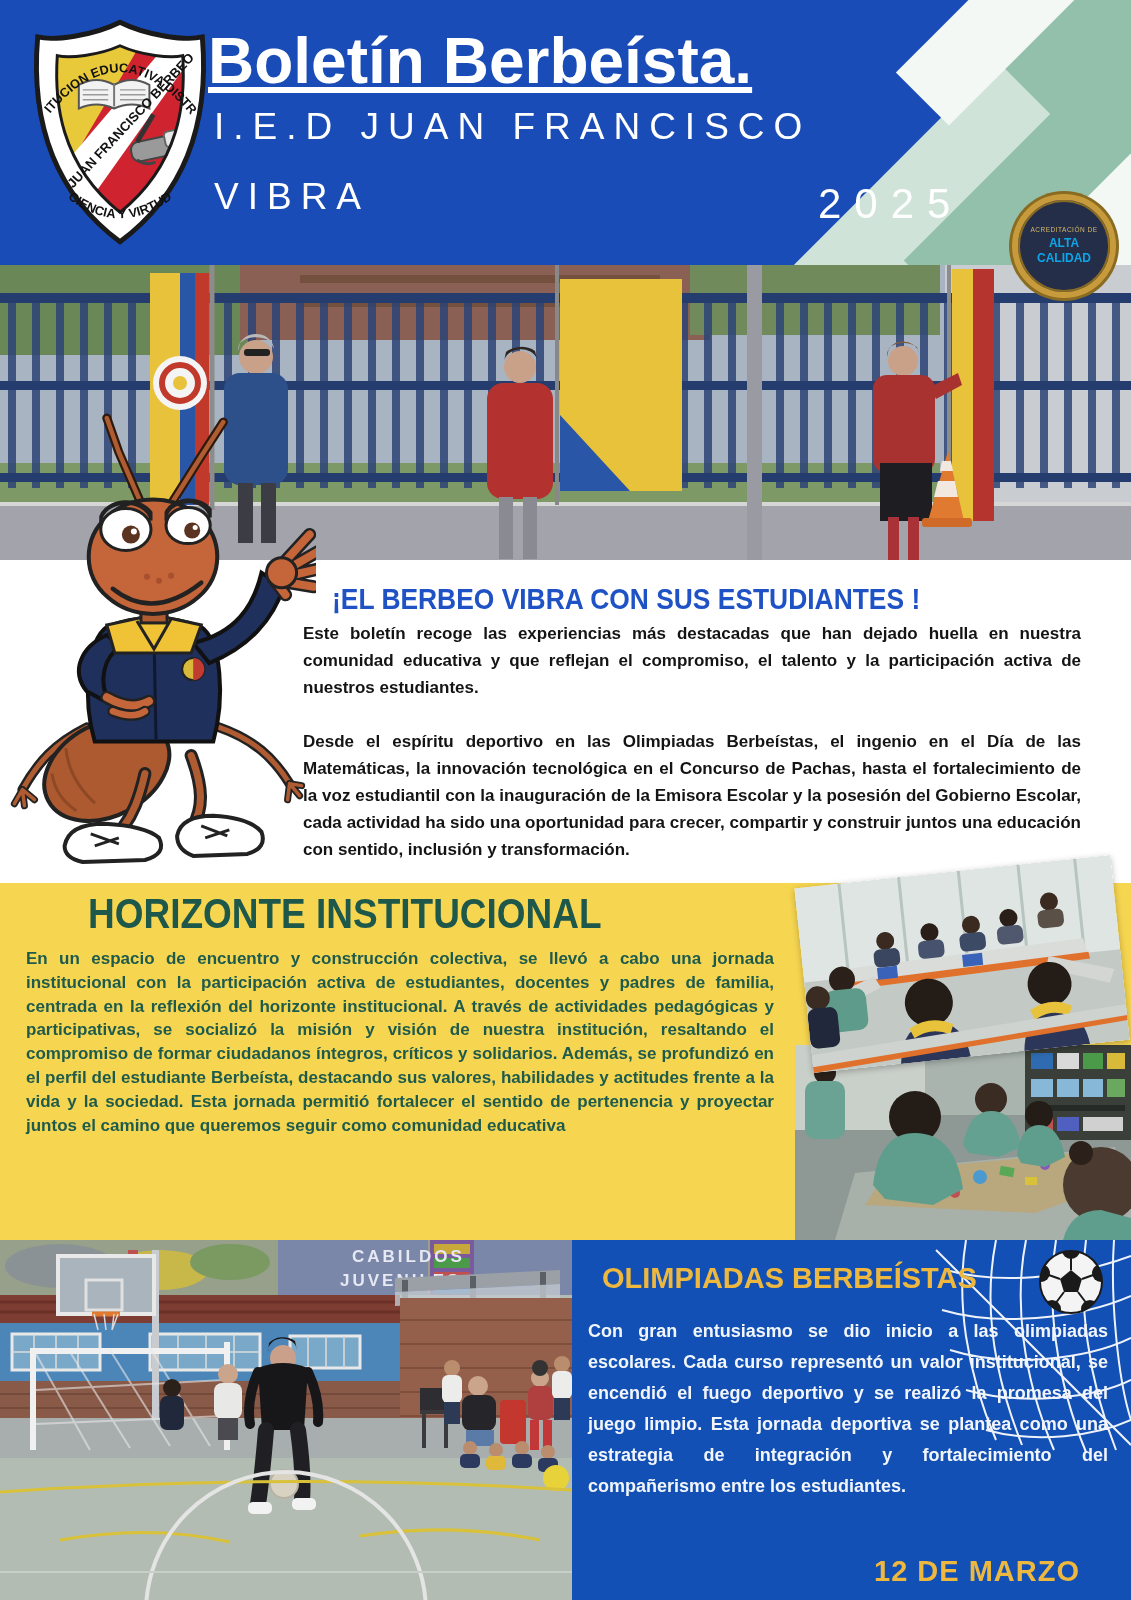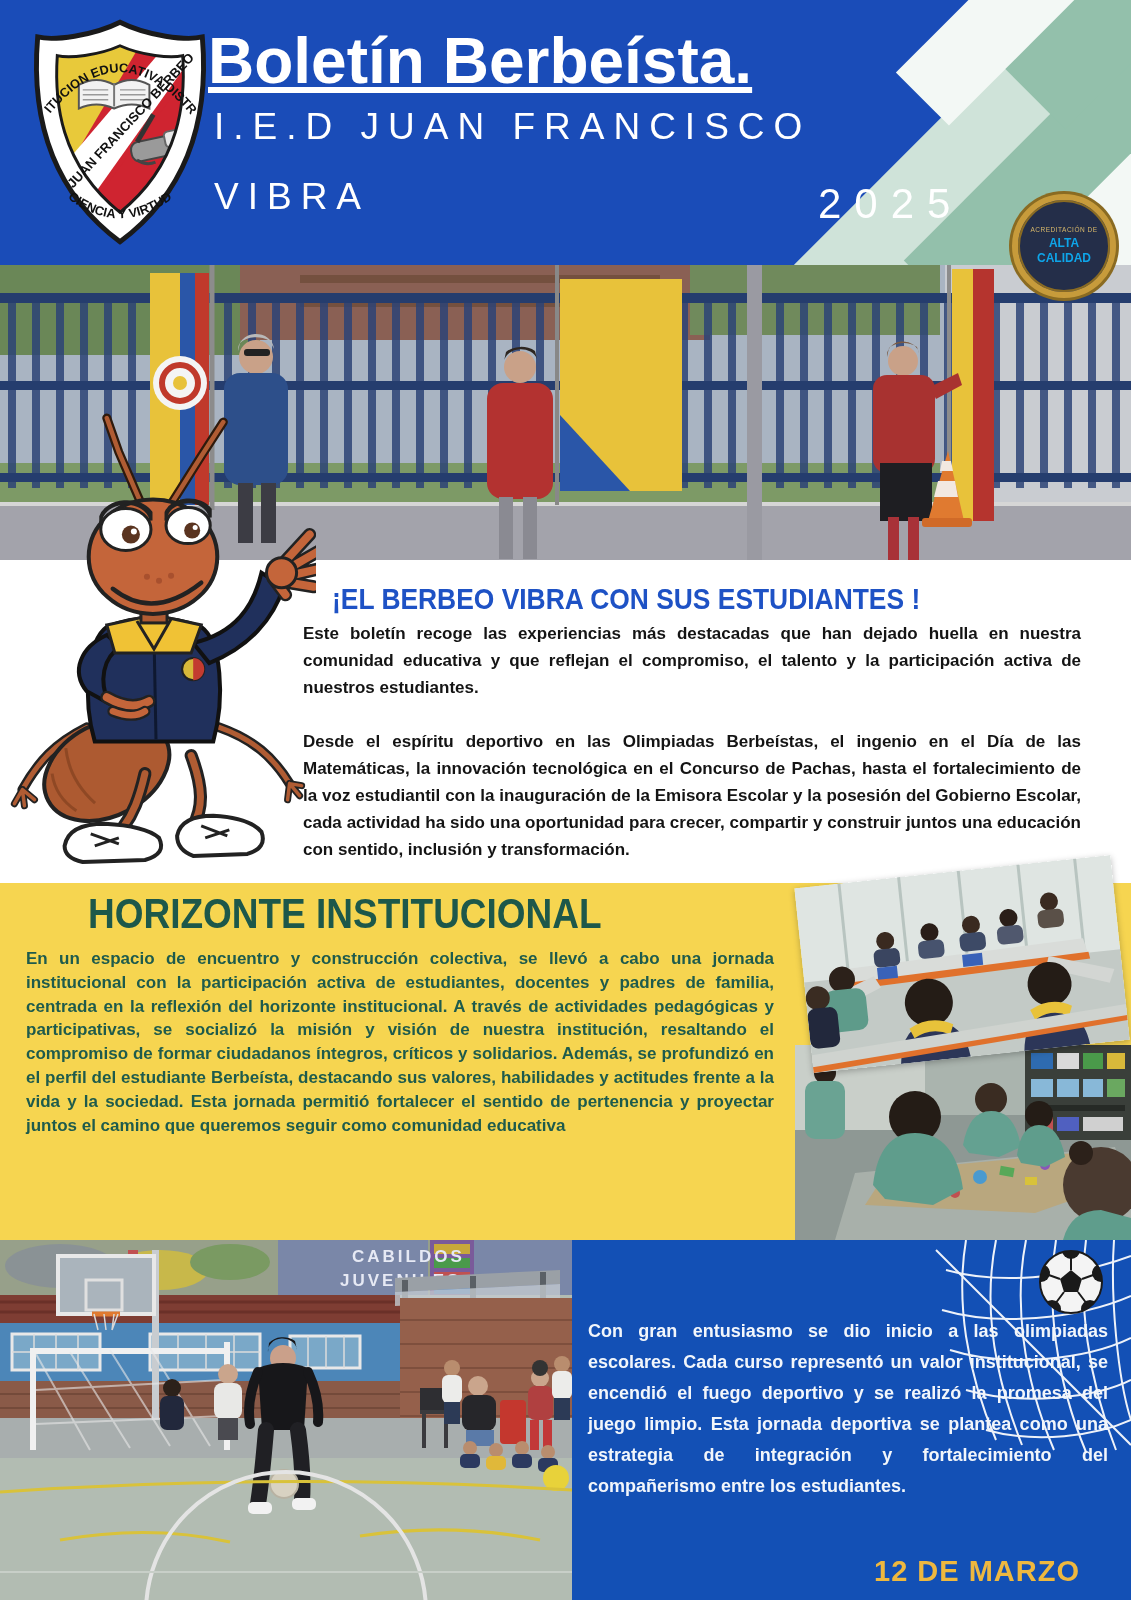--- a/index.html
+++ b/index.html
@@ -510,17 +510,18 @@
             <circle cx="30" cy="-9" r="9"></circle>
             <circle cx="19" cy="27" r="9"></circle>
             <circle cx="-19" cy="27" r="9"></circle>
             <circle cx="-30" cy="-9" r="9"></circle>
         </g>
         <g stroke="#1a1a1a" stroke-width="2" clip-path="url(#ballclip)">
           <path d="M0,-12 L0,-26 M11,-3 L25,-8 M7,10 L16,22 M-7,10 L-16,22 M-11,-3 L-25,-8"></path>
         </g>
       </g>
     </svg>
+    <div class="ol-h">OLIMPIADAS BERBEÍSTAS</div>
     <div class="ol-body">Con gran entusiasmo se dio inicio a las olimpiadas escolares. Cada curso representó un valor institucional, se encendió el fuego deportivo y se realizó la promesa del juego limpio. Esta jornada deportiva se plantea como una estrategia de integración y fortalecimiento del compañerismo entre los estudiantes.</div>
     <div class="ol-date">12 DE MARZO</div>
   </div>
 
 </div>
 
 </body></html>

